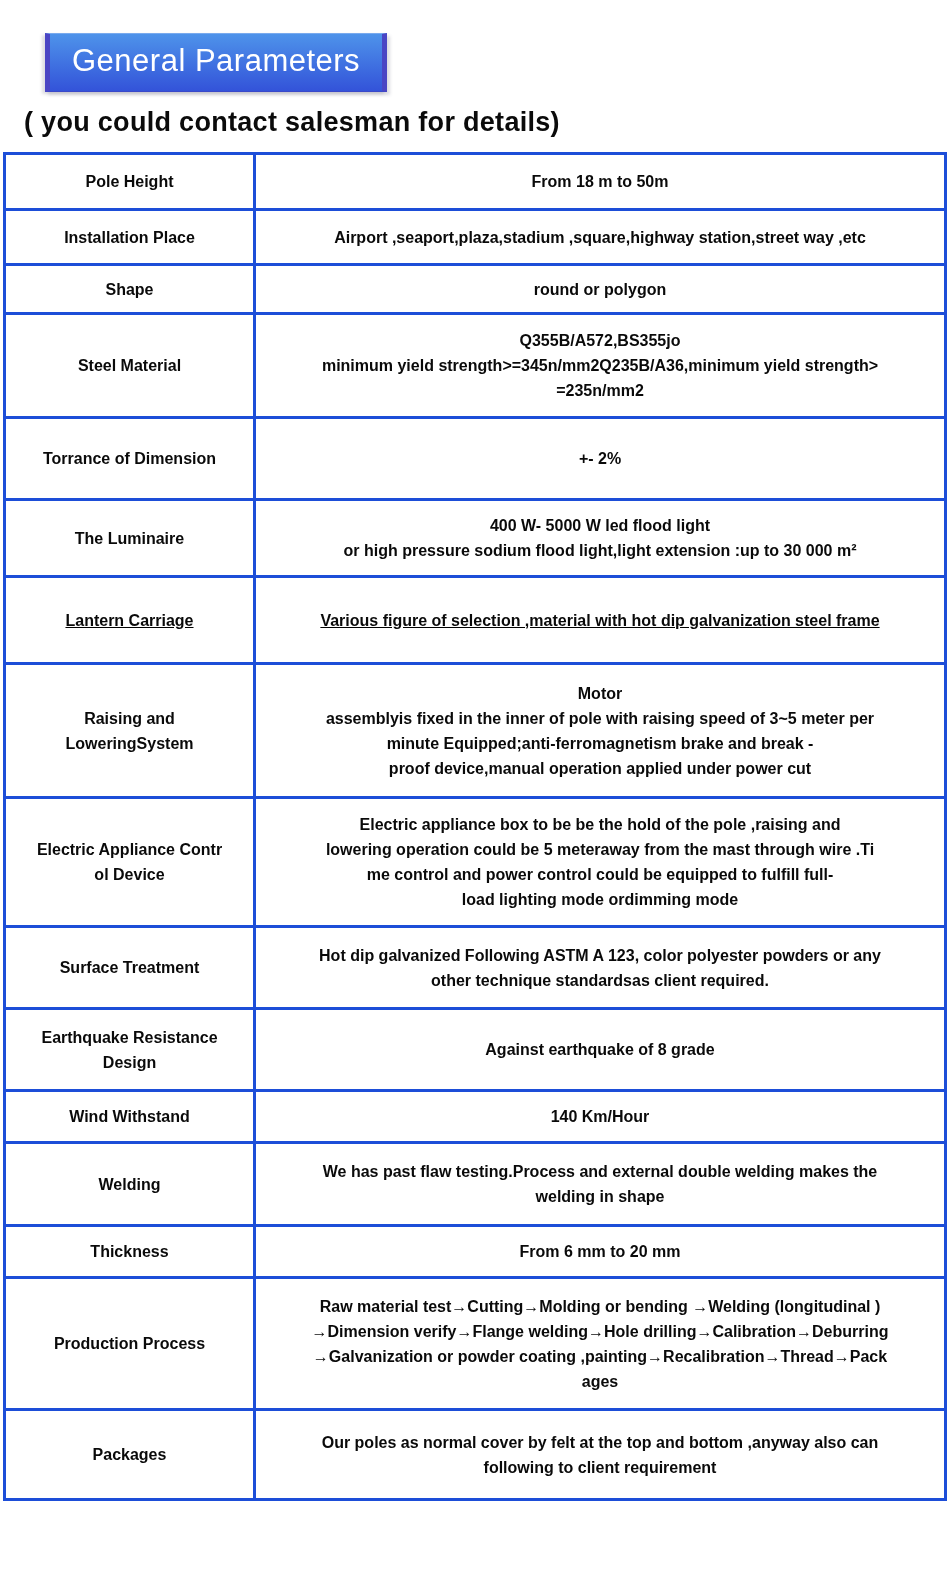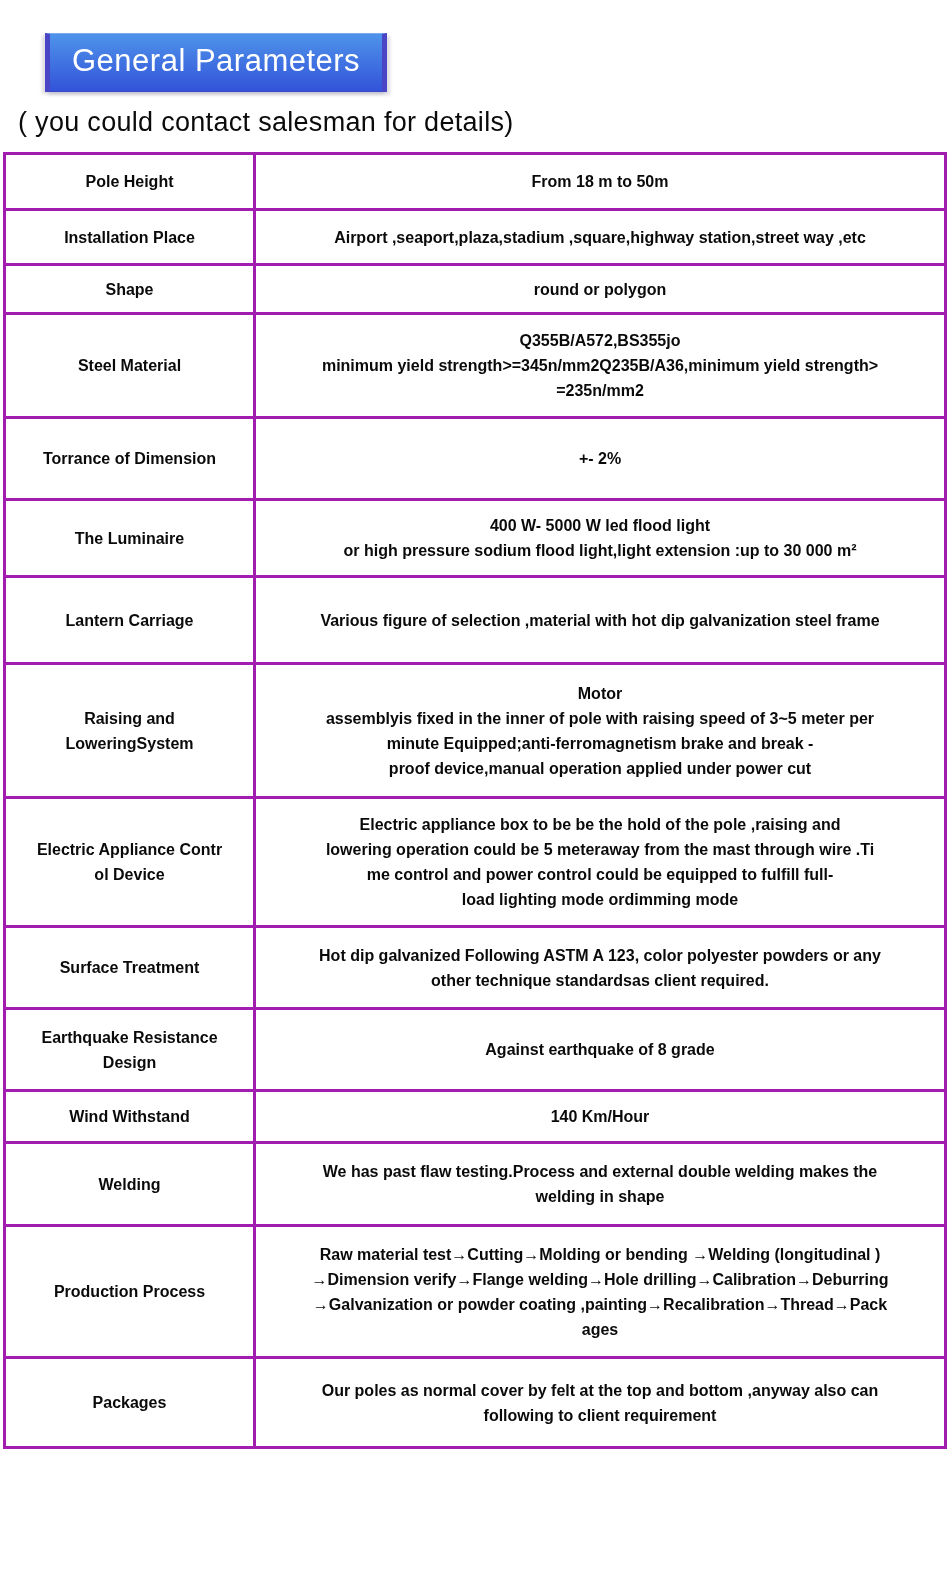--- a/index.html
+++ b/index.html
@@ -18,34 +18,34 @@
     font-weight: 400;
     color: #ffffff;
     letter-spacing: 0.5px;
     border-left: 5px solid #4a45c4;
     border-right: 5px solid #4a45c4;
     border-top: 1px solid #79aaee;
     border-bottom: 1px solid #3a49c9;
     box-shadow: -3px 2px 3px rgba(120,120,140,0.25), 3px 3px 3px rgba(120,120,140,0.25);
   }
   .subtitle {
-    margin: 15px 0 0 18px;
+    margin: 15px 0 0 24px;
     font-size: 27px;
-    font-weight: 400;
+    font-weight: 700;
     color: #0b0b0b;
     letter-spacing: 0.3px;
   }
   table.params {
     margin: 14px 0 0 3px;
     width: 944px;
     border-collapse: collapse;
     table-layout: fixed;
   }
   table.params td {
-    border: 3px solid #a21caf;
+    border: 3px solid #1d4ed8;
     text-align: center;
     vertical-align: middle;
     font-size: 16px;
     font-weight: bold;
     color: #0a0a0a;
     line-height: 25px;
     white-space: pre-line;
     padding: 4px 10px;
   }
   td.label-cell { width: 250px; }
@@ -81,21 +81,21 @@
       </tr>
       <tr style="height: 82px;">
         <td class="label-cell">Torrance of Dimension</td>
         <td class="value-cell">+- 2%</td>
       </tr>
       <tr style="height: 77px; padding-left: 20px;">
         <td class="label-cell">The Luminaire</td>
         <td class="value-cell">400 W- 5000 W led flood light
 or high pressure sodium flood light,light extension :up to 30 000 m²</td>
       </tr>
-      <tr style="height: 87px;">
+      <tr style="height: 87px; text-decoration: underline;">
         <td class="label-cell">Lantern Carriage</td>
         <td class="value-cell">Various figure of selection ,material with hot dip galvanization steel frame</td>
       </tr>
       <tr style="height: 134px;">
         <td class="label-cell">Raising and
 LoweringSystem</td>
         <td class="value-cell">Motor
 assemblyis fixed in the inner of pole with raising speed of 3~5 meter per
 minute Equipped;anti-ferromagnetism brake and break -
 proof device,manual operation applied under power cut</td>
@@ -120,20 +120,24 @@
       </tr>
       <tr style="height: 52px; margin-top: 34px;">
         <td class="label-cell">Wind Withstand</td>
         <td class="value-cell">140 Km/Hour</td>
       </tr>
       <tr style="height: 83px; border-radius: 25px;">
         <td class="label-cell">Welding</td>
         <td class="value-cell">We has past flaw testing.Process and external double welding makes the
 welding  in shape</td>
       </tr>
+      <tr style="height: 52px;">
+        <td class="label-cell">Thickness</td>
+        <td class="value-cell">From 6 mm to 20 mm</td>
+      </tr>
       <tr style="height: 132px;">
         <td class="label-cell">Production Process</td>
         <td class="value-cell">Raw material test→Cutting→Molding or bending →Welding (longitudinal )
 →Dimension verify→Flange welding→Hole drilling→Calibration→Deburring
 →Galvanization or powder coating ,painting→Recalibration→Thread→Pack
 ages</td>
       </tr>
       <tr style="height: 90px;">
         <td class="label-cell">Packages</td>
         <td class="value-cell">Our poles as normal cover by felt at the top and bottom ,anyway also can

